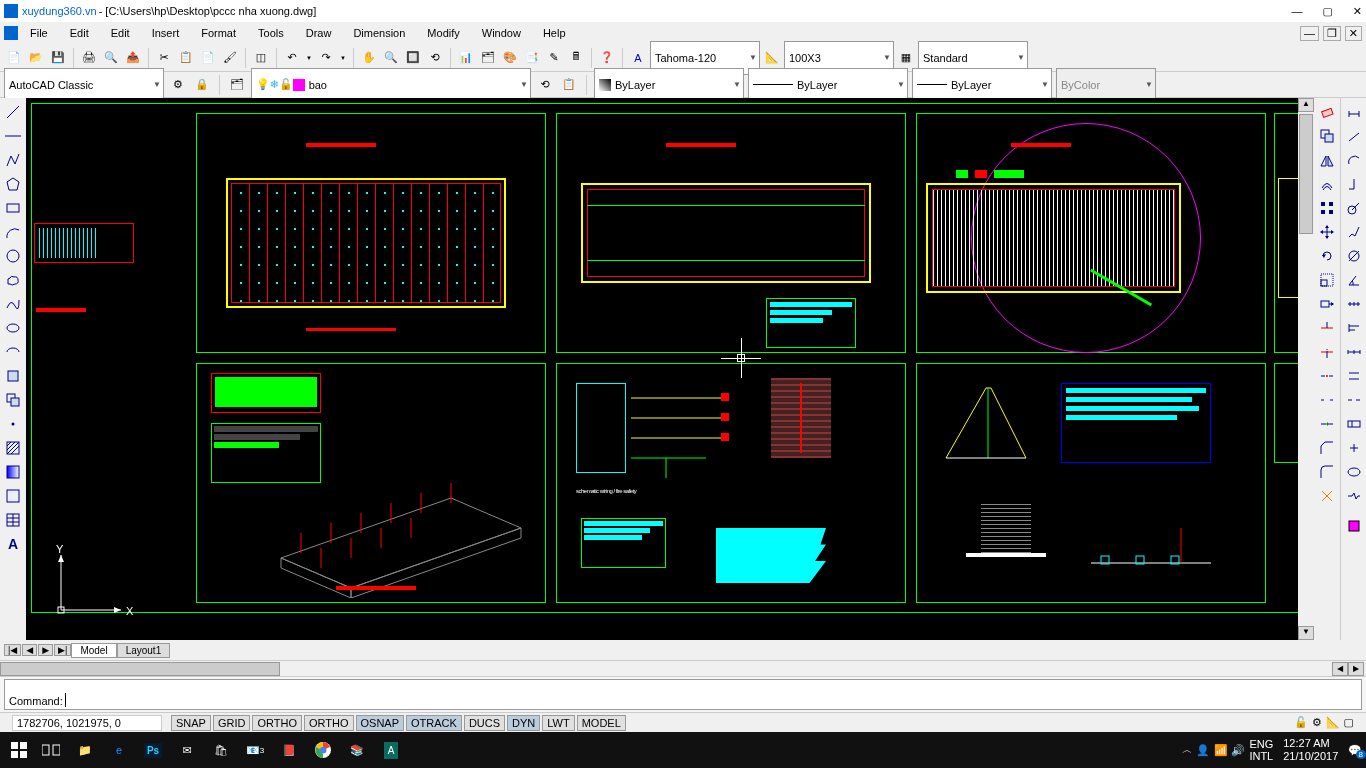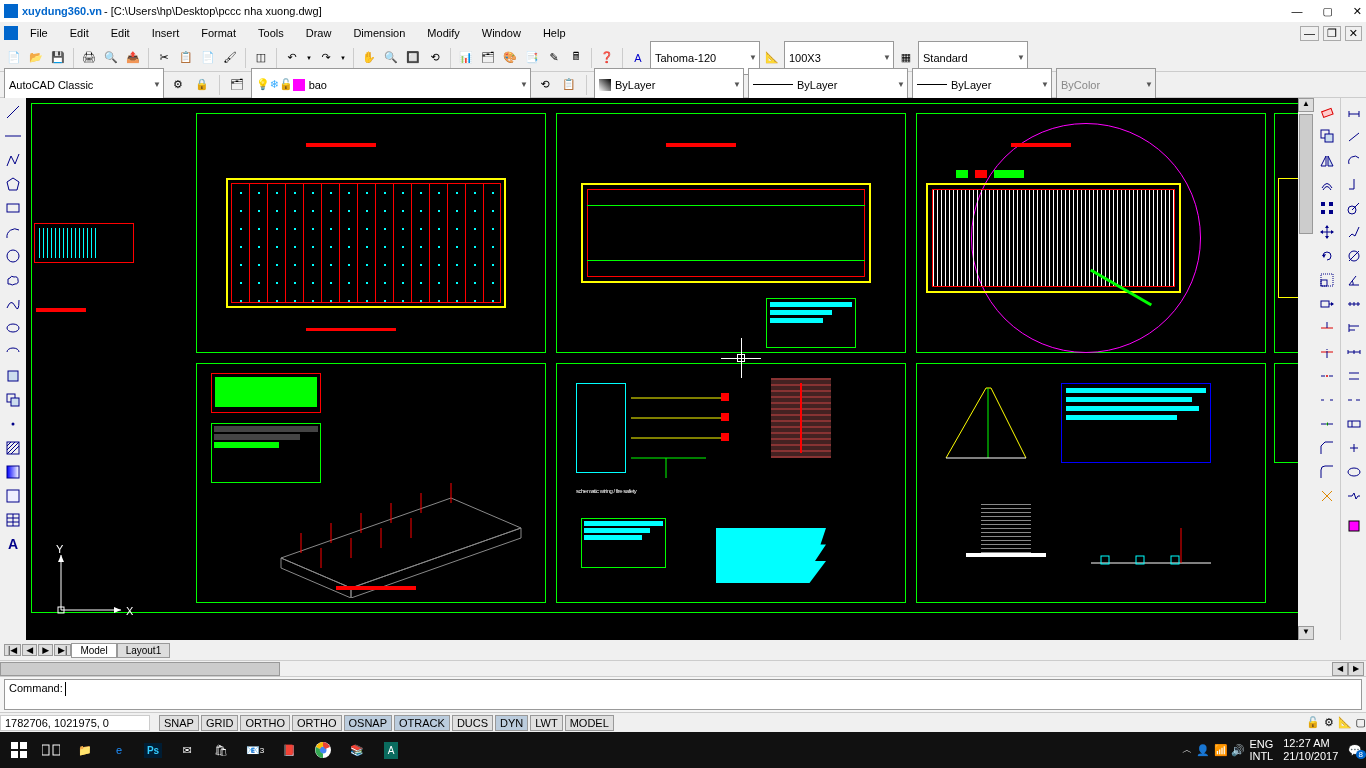--- a/index.html
+++ b/index.html
@@ -1,20 +1,20 @@
 <!DOCTYPE html>
 <html><head>
 <meta charset="utf-8">
 <style>
 * { margin: 0; padding: 0; box-sizing: border-box; font-family: Tahoma, sans-serif; font-size: 11px; }
 body { width: 1366px; height: 768px; background: #f0f0f0; overflow: hidden; display: flex; flex-direction: column; }
 
 .titlebar { height: 22px; background: #fff; display: flex; align-items: center; padding: 0 4px; }
 .titlebar .logo { width: 14px; height: 14px; background: #0066cc; margin-right: 4px; }
-.titlebar .title { color: #0066cc; font-weight: bold; }
+.titlebar .title { color: #0066cc; font-weight: normal; }
 .titlebar .file { color: #000; }
 .titlebar .winbtns { margin-left: auto; display: flex; gap: 20px; font-size: 14px; }
 .titlebar .winbtns span { cursor: pointer; }
 
 .menubar { height: 22px; background: #f0f0f0; display: flex; align-items: center; padding: 0 4px; gap: 2px; }
 .menubar .menu { padding: 2px 10px; cursor: pointer; text-align: center; }
 .menubar .mdi-btns { margin-left: auto; display: flex; gap: 4px; font-size: 10px; }
 .menubar .mdi-btns span { border: 1px solid #aaa; padding: 0 3px; cursor: pointer; }
 
 .toolbar { height: 28px; background: #f0f0f0; border-bottom: 1px solid #ccc; display: flex; align-items: center; padding: 0 4px; gap: 2px; }
@@ -44,25 +44,25 @@
 .tabnav { display: flex; gap: 1px; }
 .tabnav span { background: #ddd; border: 1px solid #999; padding: 0 3px; font-size: 9px; cursor: pointer; }
 .tab { background: #ddd; border: 1px solid #999; padding: 1px 8px; font-size: 10px; cursor: pointer; }
 .tab.active { background: #fff; }
 
 .scrollbar-h { height: 16px; background: #f0f0f0; border-top: 1px solid #ccc; position: relative; }
 .scroll-thumb { position: absolute; left: 0; width: 280px; height: 14px; background: #ccc; border: 1px solid #999; top: 1px; }
 .scroll-arr { position: absolute; width: 16px; height: 14px; background: #ddd; border: 1px solid #999; top: 1px; text-align: center; font-size: 8px; line-height: 12px; }
 
 .cmdbar { height: 36px; background: #f5f5f5; border-top: 1px solid #ccc; display: flex; flex-direction: column; }
-.cmdline { flex: 1; background: #fff; border: 1px solid #999; margin: 2px 4px; padding: 2px 4px; font-family: 'Courier New', monospace; font-size: 12px; display: flex; }
+.cmdline { flex: 1; background: #fff; border: 1px solid #999; margin: 2px 4px; padding: 2px 4px; font-family: 'Courier New', monospace; font-size: 12px; display: flex; align-items: flex-end; }
 .cmd-cursor { display: inline-block; width: 1px; height: 14px; background: #000; margin-left: 2px; animation: blink 1s infinite; }
 @keyframes blink { 50% { opacity: 0; } }
 
-.statusbar { height: 20px; background: #f0f0f0; border-top: 1px solid #ccc; display: flex; align-items: center; padding: 0 0; font-size: 10px; }
+.statusbar { height: 20px; background: #f0f0f0; border-top: 1px solid #ccc; display: flex; align-items: center; padding: 0 12px; font-size: 10px; }
 .sbtn { border: 1px solid #999; background: #e0e0e0; padding: 1px 4px; margin: 0 1px; cursor: pointer; }
 .sbtn.on { background: #bcd; }
 .coords { width: 150px; border: 1px solid #ccc; padding: 1px 4px; background: #fff; }
 .statusbar .tray { margin-left: auto; display: flex; gap: 4px; align-items: center; }
 
 .taskbar { height: 36px; background: #111; display: flex; align-items: center; color: #fff; padding: 0 4px; }
 .taskbar .start { width: 30px; height: 30px; display: flex; align-items: center; justify-content: center; }
 .taskbar .search { display: flex; align-items: center; background: #222; height: 30px; width: 300px; padding: 0 8px; color: #888; }
 .taskbar .search svg { margin-right: 8px; }
 .taskbar .tico { width: 34px; height: 30px; display: flex; align-items: center; justify-content: center; }

